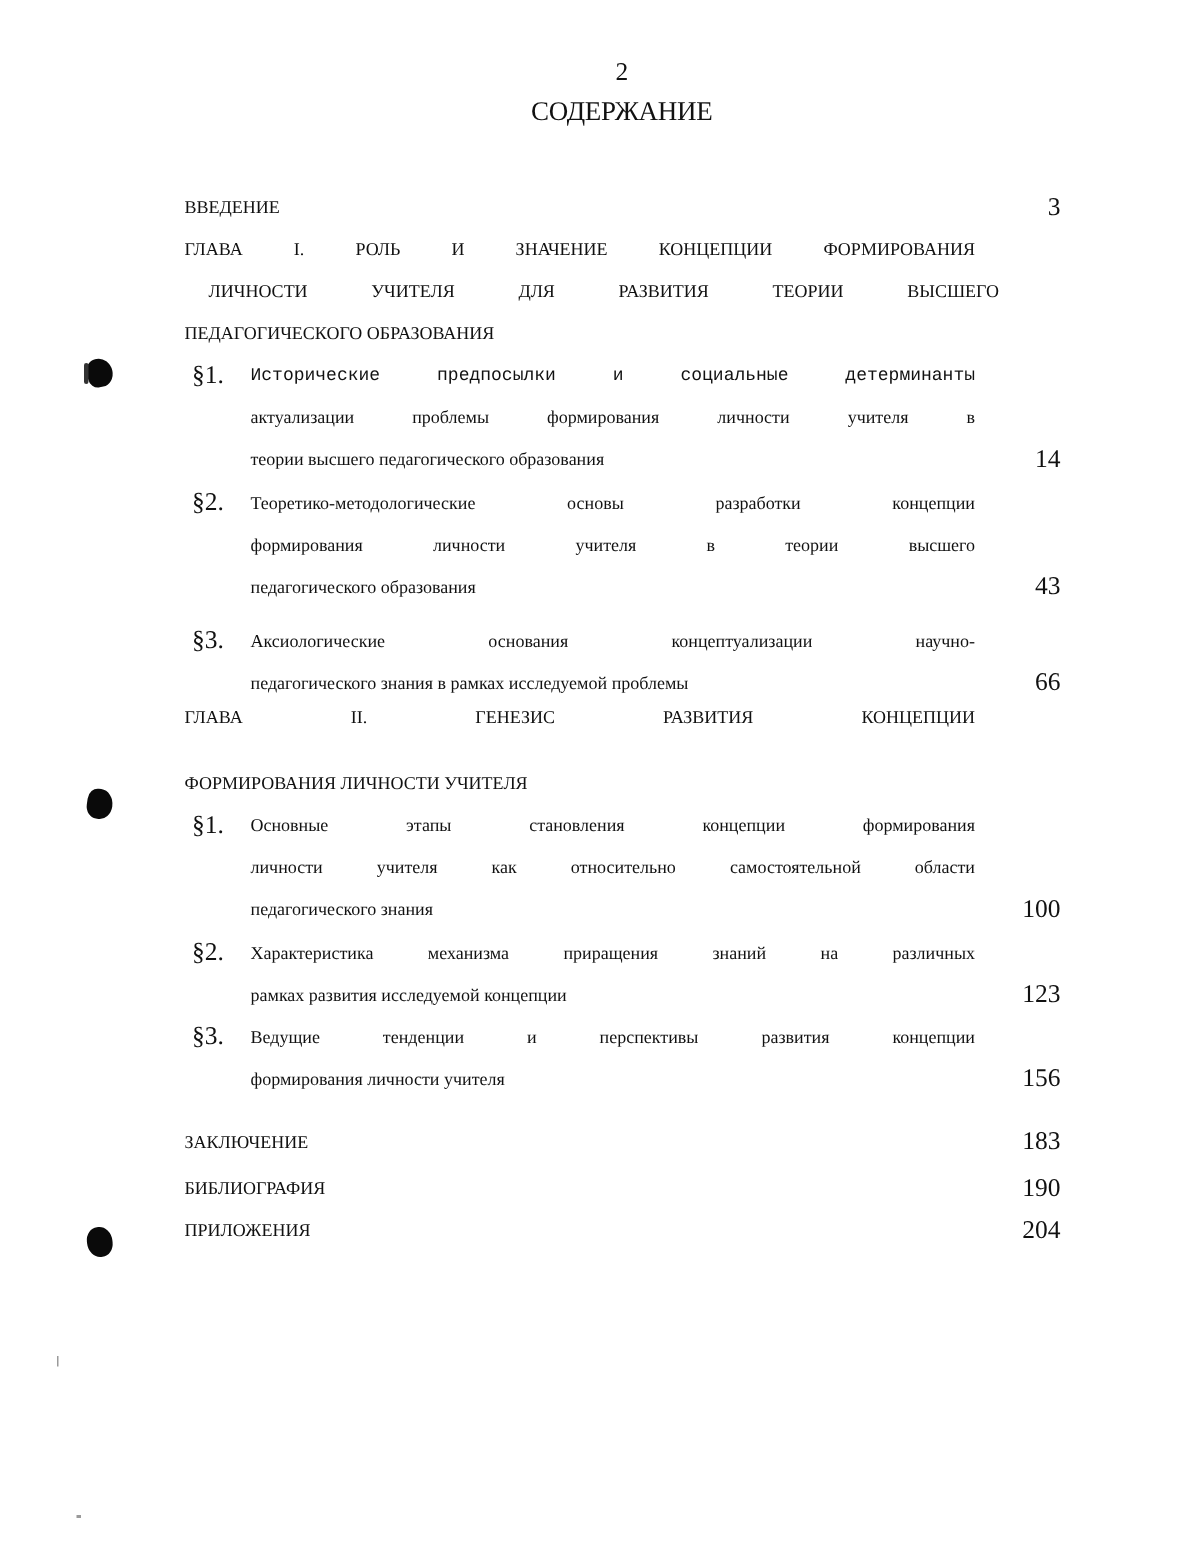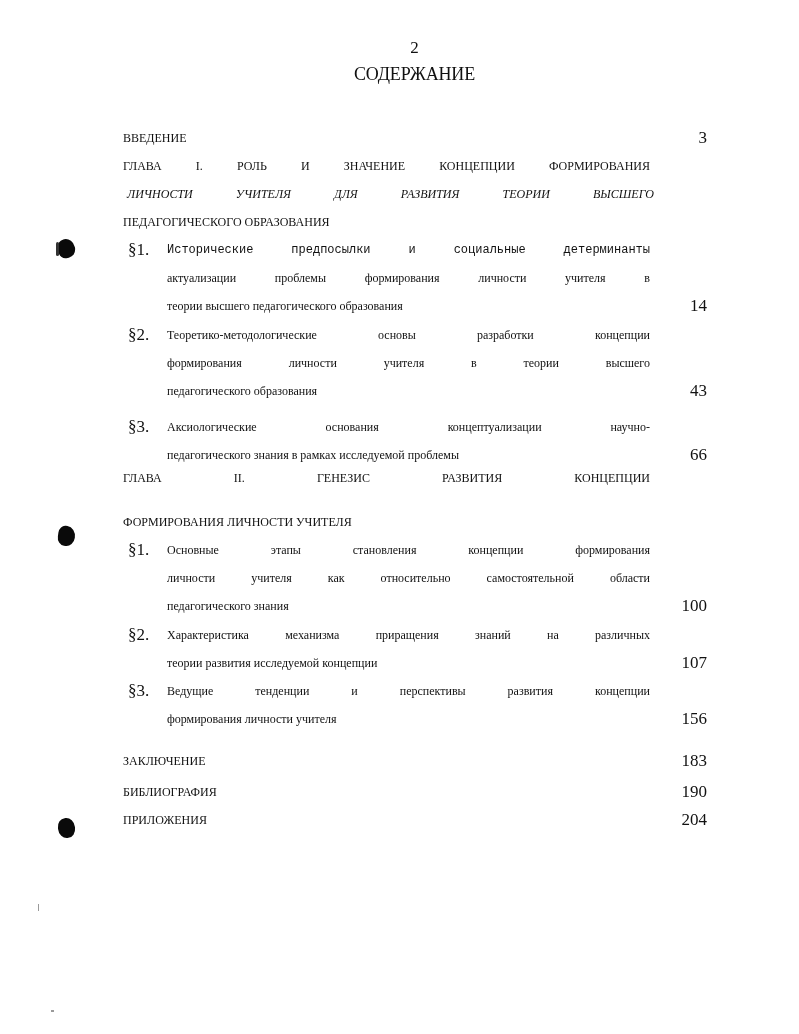--- a/index.html
+++ b/index.html
@@ -42,21 +42,21 @@
 
 <div class="toc">
 
   <div>
     <div class="line" style="left:123px; top:128px;">ВВЕДЕНИЕ</div>
     <div class="pnum" style="top:128px;">3</div>
   </div>
 
   <div>
     <div class="line just" style="left:123px; width:527px; top:156px;">ГЛАВА I. РОЛЬ И ЗНАЧЕНИЕ КОНЦЕПЦИИ ФОРМИРОВАНИЯ</div>
-    <div class="line just" style="left:127px; width:527px; top:184px;font-style:italic;">ЛИЧНОСТИ УЧИТЕЛЯ ДЛЯ РАЗВИТИЯ ТЕОРИИ ВЫСШЕГО</div>
+    <div class="line just" style="left:139px; width:527px; top:184px;">ЛИЧНОСТИ УЧИТЕЛЯ ДЛЯ РАЗВИТИЯ ТЕОРИИ ВЫСШЕГО</div>
     <div class="line" style="left:123px; top:212px;">ПЕДАГОГИЧЕСКОГО ОБРАЗОВАНИЯ</div>
   </div>
 
   <div>
     <div class="sect" style="top:240px;">§1.</div>
     <div class="line just" style="left:167px; width:483px; top:240px;font-family:Liberation Mono, monospace;">Исторические предпосылки и социальные детерминанты</div>
     <div class="line just" style="left:167px; width:483px; top:268px;">актуализации проблемы формирования личности учителя в</div>
     <div class="line" style="left:167px; top:296px;">теории высшего педагогического образования</div>
     <div class="pnum" style="top:296px;">14</div>
   </div>
@@ -85,22 +85,22 @@
     <div class="sect" style="top:540px;">§1.</div>
     <div class="line just" style="left:167px; width:483px; top:540px;">Основные этапы становления концепции формирования</div>
     <div class="line just" style="left:167px; width:483px; top:568px;">личности учителя как относительно самостоятельной области</div>
     <div class="line" style="left:167px; top:596px;">педагогического знания</div>
     <div class="pnum" style="top:596px;">100</div>
   </div>
 
   <div>
     <div class="sect" style="top:625px;">§2.</div>
     <div class="line just" style="left:167px; width:483px; top:625px;">Характеристика механизма приращения знаний на различных</div>
-    <div class="line" style="left:167px; top:653px;">теории развития исследуемой концепции</div>
-    <div class="pnum" style="top:653px;">107</div>
+    <div class="line" style="left:167px; top:653px;">рамках развития исследуемой концепции</div>
+    <div class="pnum" style="top:653px;">123</div>
   </div>
 
   <div>
     <div class="sect" style="top:681px;">§3.</div>
     <div class="line just" style="left:167px; width:483px; top:681px;">Ведущие тенденции и перспективы развития концепции</div>
     <div class="line" style="left:167px; top:709px;">формирования личности учителя</div>
     <div class="pnum" style="top:709px;">156</div>
   </div>
 
   <div>

